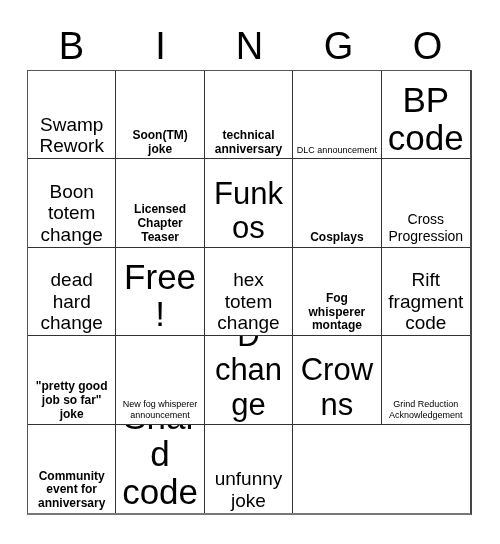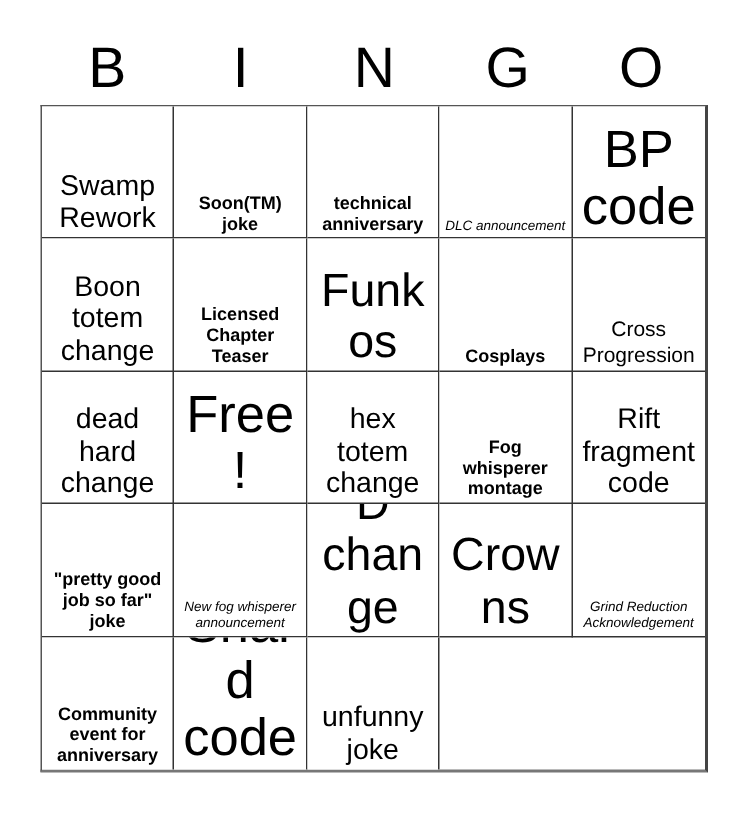--- a/index.html
+++ b/index.html
@@ -76,21 +76,21 @@
     border-bottom: none;
   }
   .cell-text {
     display: block;
     width: 100%;
     line-height: 1.12;
     word-wrap: break-word;
     color: #000000;
   }
   
-  .s-xs  { font-size: 9px;  line-height: 1.25; font-style: italic; }
+  .s-xs  { font-size: 9px;  line-height: 1.25; }
   .s-sm  { font-size: 14px; line-height: 1.2; }
   .s-md  { font-size: 12px; line-height: 1.15; font-weight: bold; }
   .s-lg  { font-size: 19px; line-height: 1.12; }
   .s-xl  { font-size: 31px; line-height: 1.1; }
   .s-xxl { font-size: 35px; line-height: 1.08; }
 </style>
 </head>
 <body>
 
 <div id="bingo-card">

